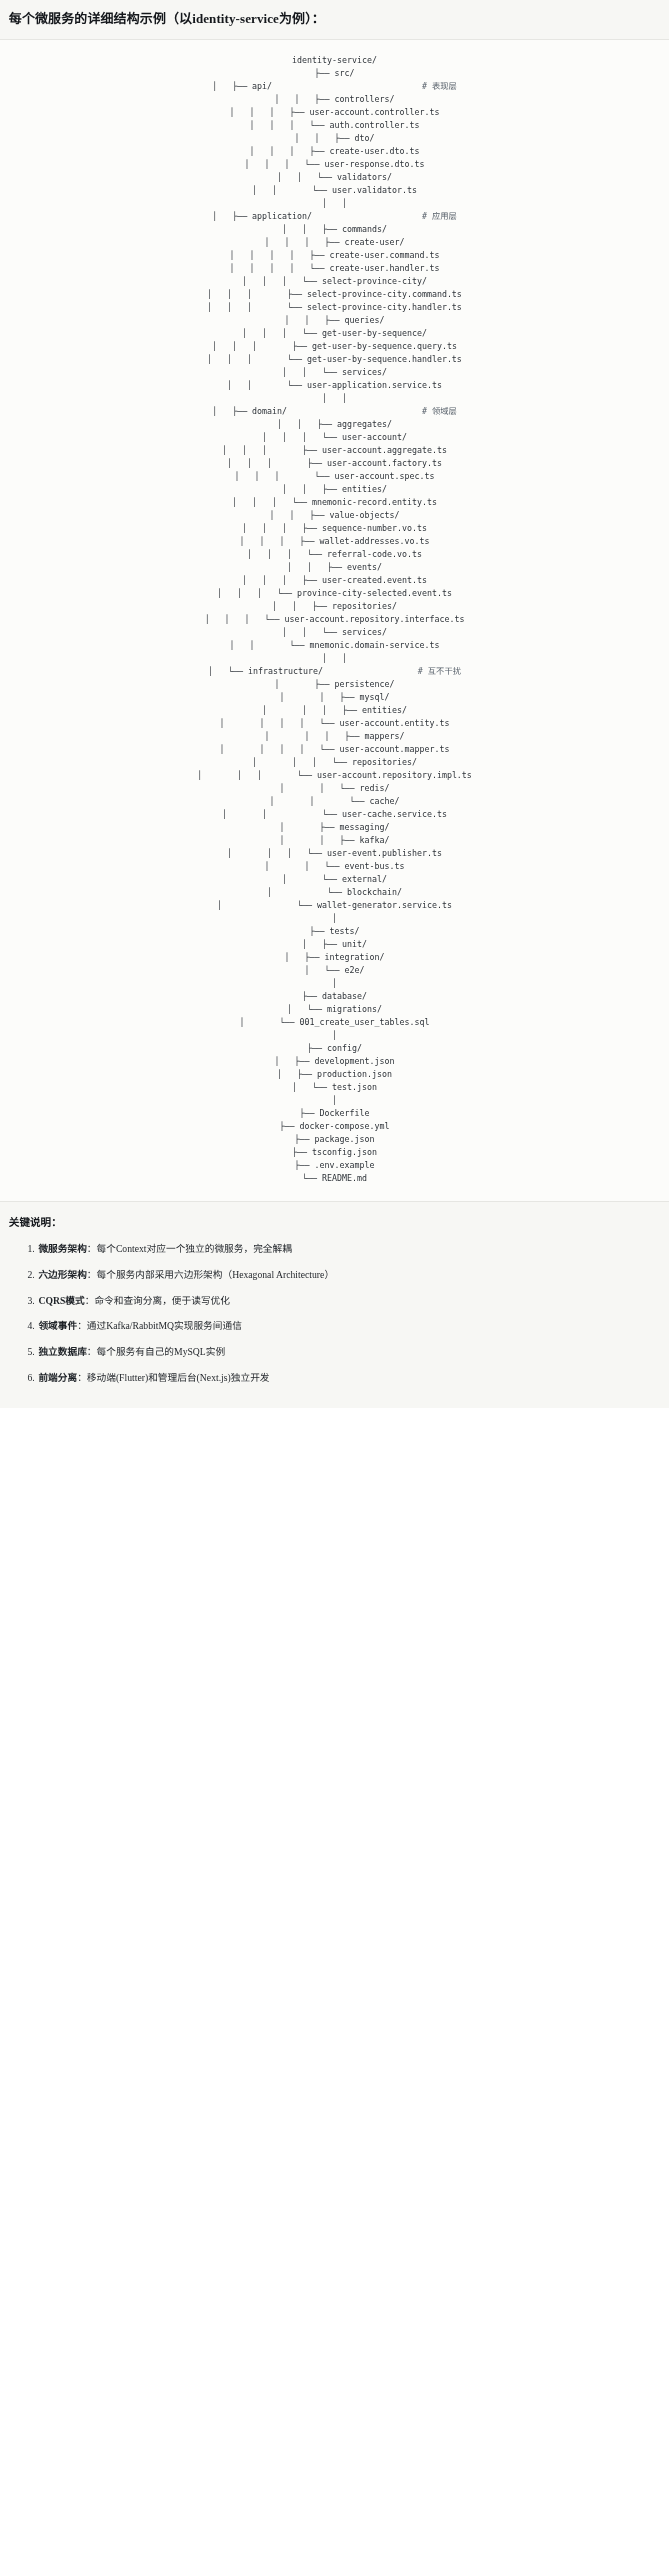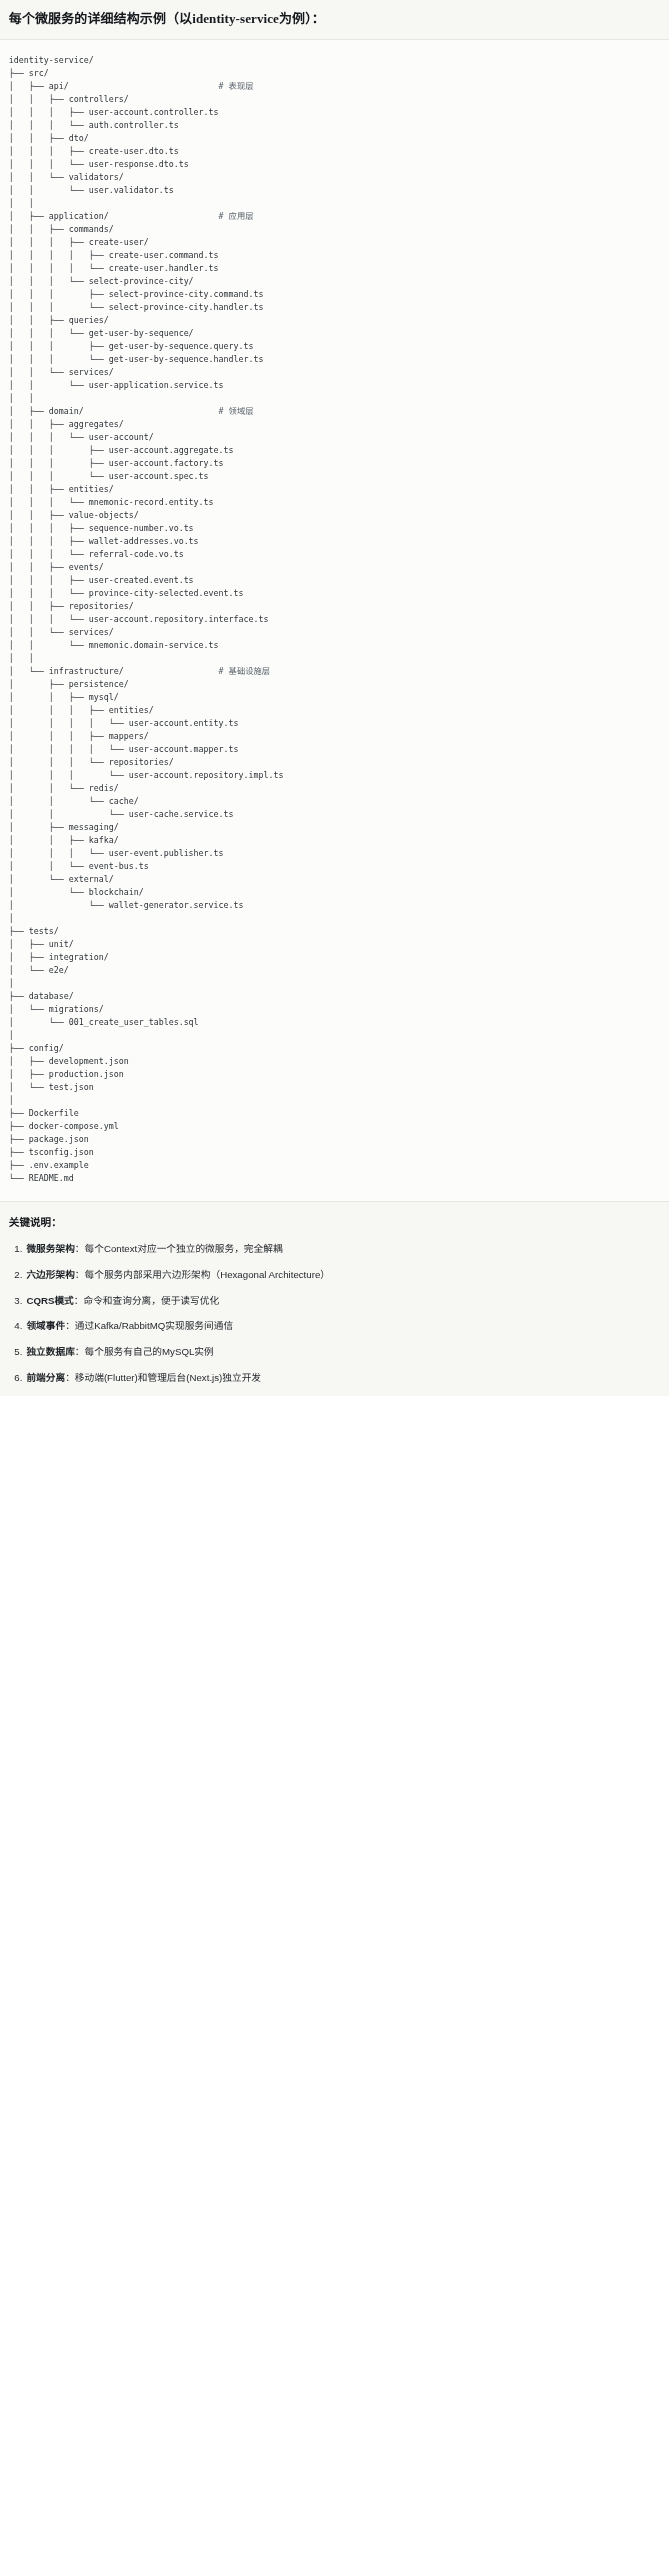--- a/index.html
+++ b/index.html
@@ -46,43 +46,44 @@
   }
   pre.tree {
     margin: 0;
     font-family: "DejaVu Sans Mono", "Liberation Mono", monospace;
     font-size: 8.3px;
     line-height: 13px;
     color: #2d3238;
     white-space: pre;
     overflow: visible;
     tab-size: 4;
+    text-align: center;
   }
   pre.tree .cmt {
     color: #57606a;
   }
 
   
   .notes-block {
     background: #f7f7f4;
     padding: 12.5px 8.8px 11.3px 8.8px;
     box-sizing: border-box;
   }
   .notes-heading {
     margin: 0 0 12px 0;
     font-family: "Liberation Serif", serif;
     font-weight: bold;
     font-size: 10.6px;
     color: #15181c;
   }
   ol.notes-list {
-    margin: 0;
+    margin: 12px;
     padding: 0 0 0 16.3px;
     list-style: decimal;
-    font-family: Liberation Sans, sans-serif;
+    font-family: Liberation Serif, serif;
     font-size: 9.7px;
     line-height: 1.55;
     color: #1f2328;
   }
   ol.notes-list > li {
     margin: 0 0 10.6px 0;
     padding-left: 1.3px;
   }
   ol.notes-list > li:last-child {
     margin-bottom: 0;
@@ -151,21 +152,21 @@
 │   │   │   ├── wallet-addresses.vo.ts
 │   │   │   └── referral-code.vo.ts
 │   │   ├── events/
 │   │   │   ├── user-created.event.ts
 │   │   │   └── province-city-selected.event.ts
 │   │   ├── repositories/
 │   │   │   └── user-account.repository.interface.ts
 │   │   └── services/
 │   │       └── mnemonic.domain-service.ts
 │   │
-│   └── infrastructure/                   <span class="cmt"># 基础设施层</span>
+│   └── infrastructure/                   <span class="cmt"># 互不干扰</span>
 │       ├── persistence/
 │       │   ├── mysql/
 │       │   │   ├── entities/
 │       │   │   │   └── user-account.entity.ts
 │       │   │   ├── mappers/
 │       │   │   │   └── user-account.mapper.ts
 │       │   │   └── repositories/
 │       │   │       └── user-account.repository.impl.ts
 │       │   └── redis/
 │       │       └── cache/

